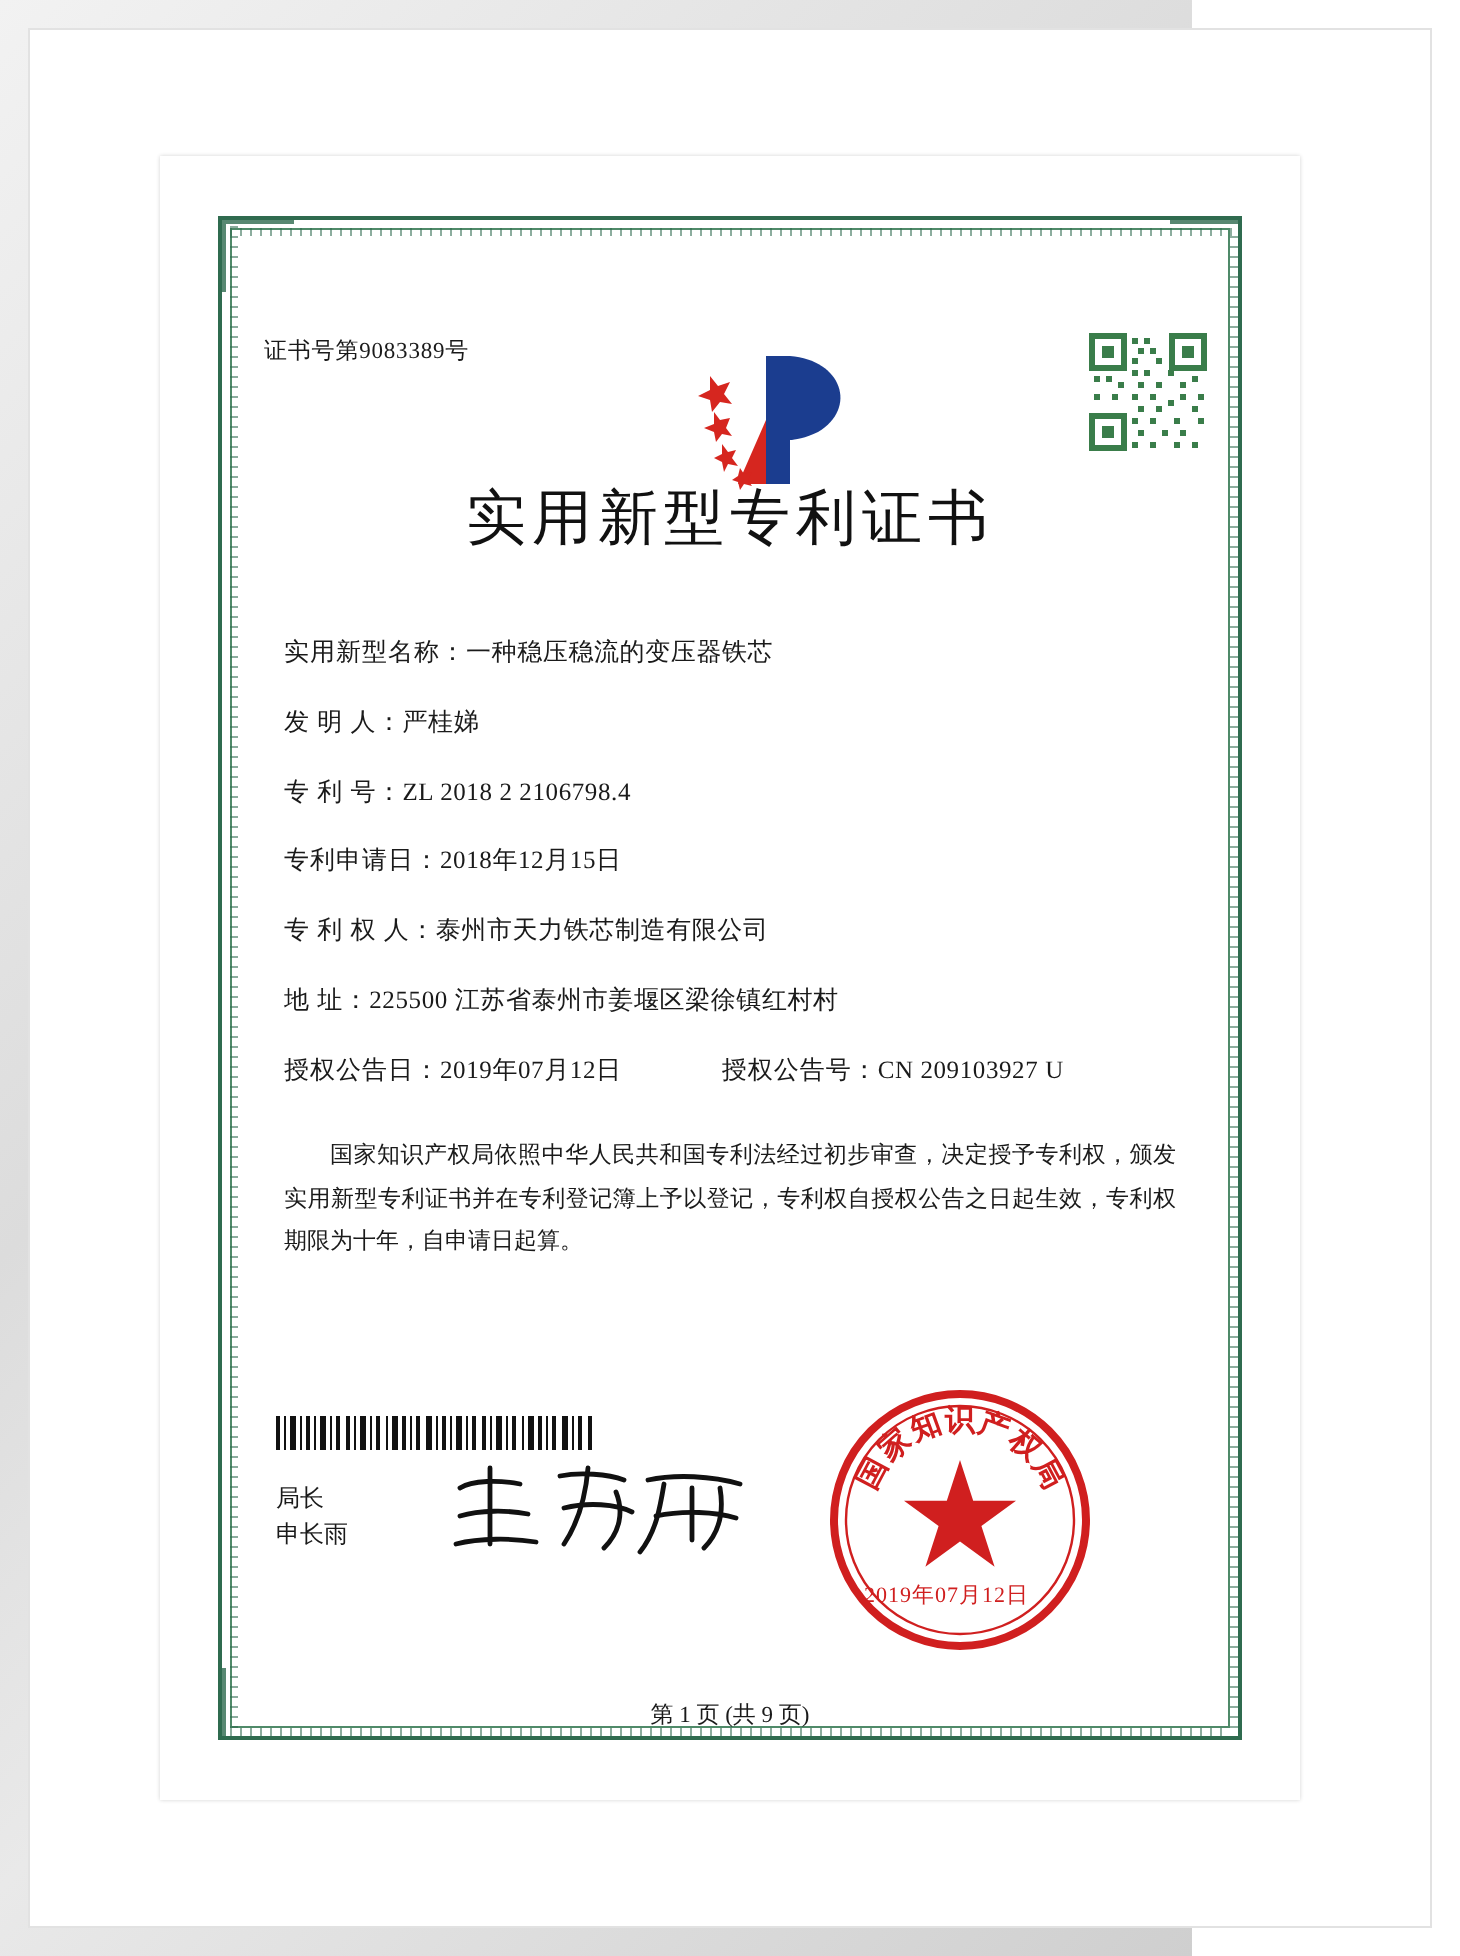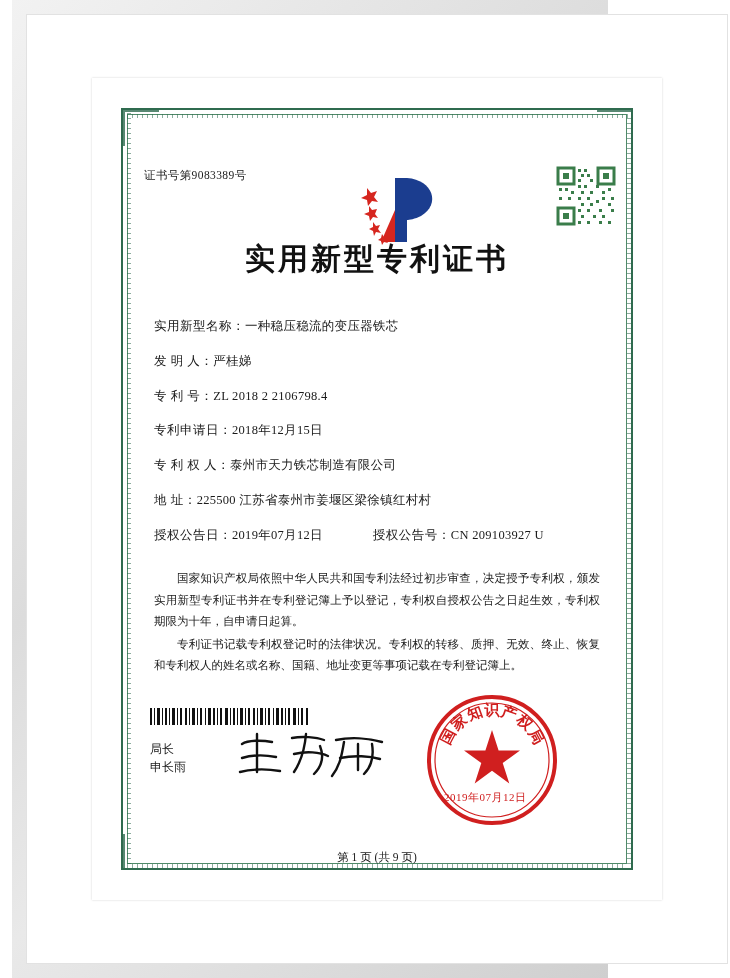--- a/index.html
+++ b/index.html
@@ -10,21 +10,21 @@
   body {
     width: 730px;
     height: 978px;
     font-family: "Liberation Serif", serif;
     overflow: hidden;
   }
 
   
   .frame-outer {
     position: absolute;
-    left: 12px; top: 0;
+    left: 0; top: 0;
     width: 596px;
     height: 978px;
     background: linear-gradient(135deg, #f2f2f2 0%, #dcdcdc 40%, #e9e9e9 60%, #cfcfcf 100%);
   }
   .frame-bevel {
     position: absolute;
     left: 14px; top: 14px;
     width: 702px;
     height: 950px;
     background: #ffffff;
@@ -122,21 +122,21 @@
     position: absolute;
     left: 464px;
     top: 88px;
     width: 60px;
     height: 60px;
   }
 
   .title {
     text-align: center;
     font-size: 30px;
-    font-weight: bold;
+    font-weight: normal;
     letter-spacing: 3px;
     color: #111;
     margin-top: 56px;
     font-family: "Liberation Serif", serif;
   }
 
   .fields {
     margin-top: 40px;
     font-size: 12.5px;
     color: #1a1a1a;
@@ -346,21 +346,20 @@
         <div class="field-row double">
           <span class="field-label">授权公告日：</span>
           <span class="field-value">2019年07月12日</span>
           <span class="field-label second">授权公告号：</span>
           <span class="field-value">CN 209103927 U</span>
         </div>
       </div>
 
       <div class="body-text">
         <p>国家知识产权局依照中华人民共和国专利法经过初步审查，决定授予专利权，颁发实用新型专利证书并在专利登记簿上予以登记，专利权自授权公告之日起生效，专利权期限为十年，自申请日起算。</p>
-        <p>专利证书记载专利权登记时的法律状况。专利权的转移、质押、无效、终止、恢复和专利权人的姓名或名称、国籍、地址变更等事项记载在专利登记簿上。</p>
       </div>
     </div>
 
     <div class="barcode">
       <svg viewBox="0 0 160 17" width="160" height="17" preserveAspectRatio="none">
         <g fill="#111">
           <rect x="0" y="0" width="2" height="17"></rect>
             <rect x="4" y="0" width="1" height="17"></rect>
           <rect x="7" y="0" width="3" height="17"></rect>
             <rect x="12" y="0" width="1" height="17"></rect>

